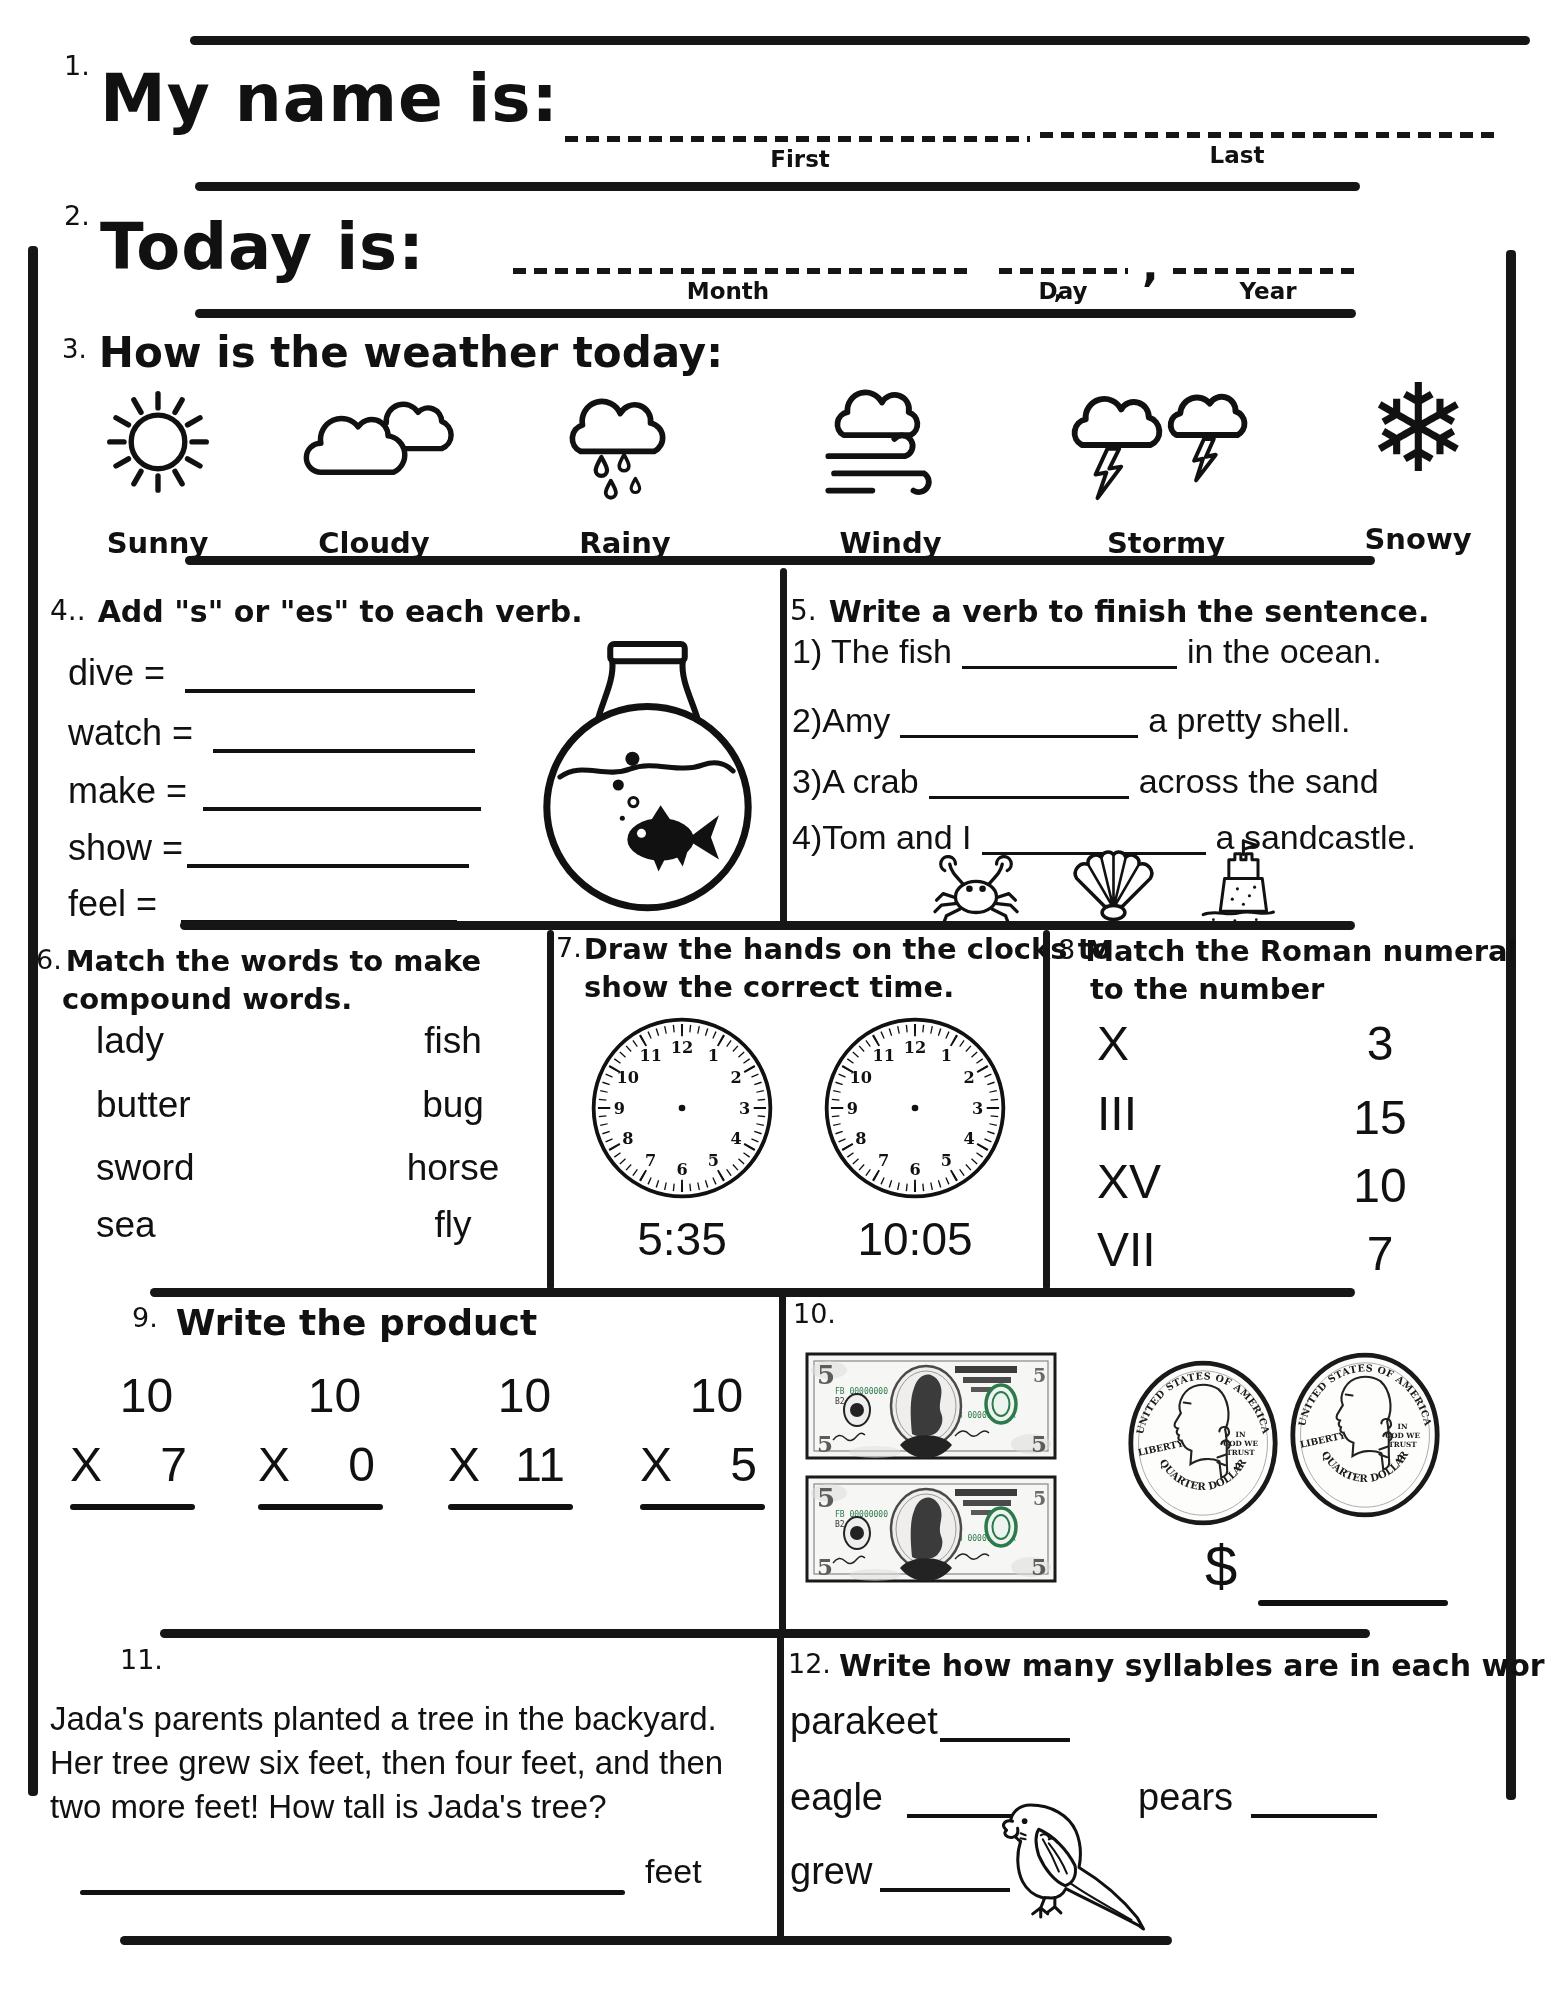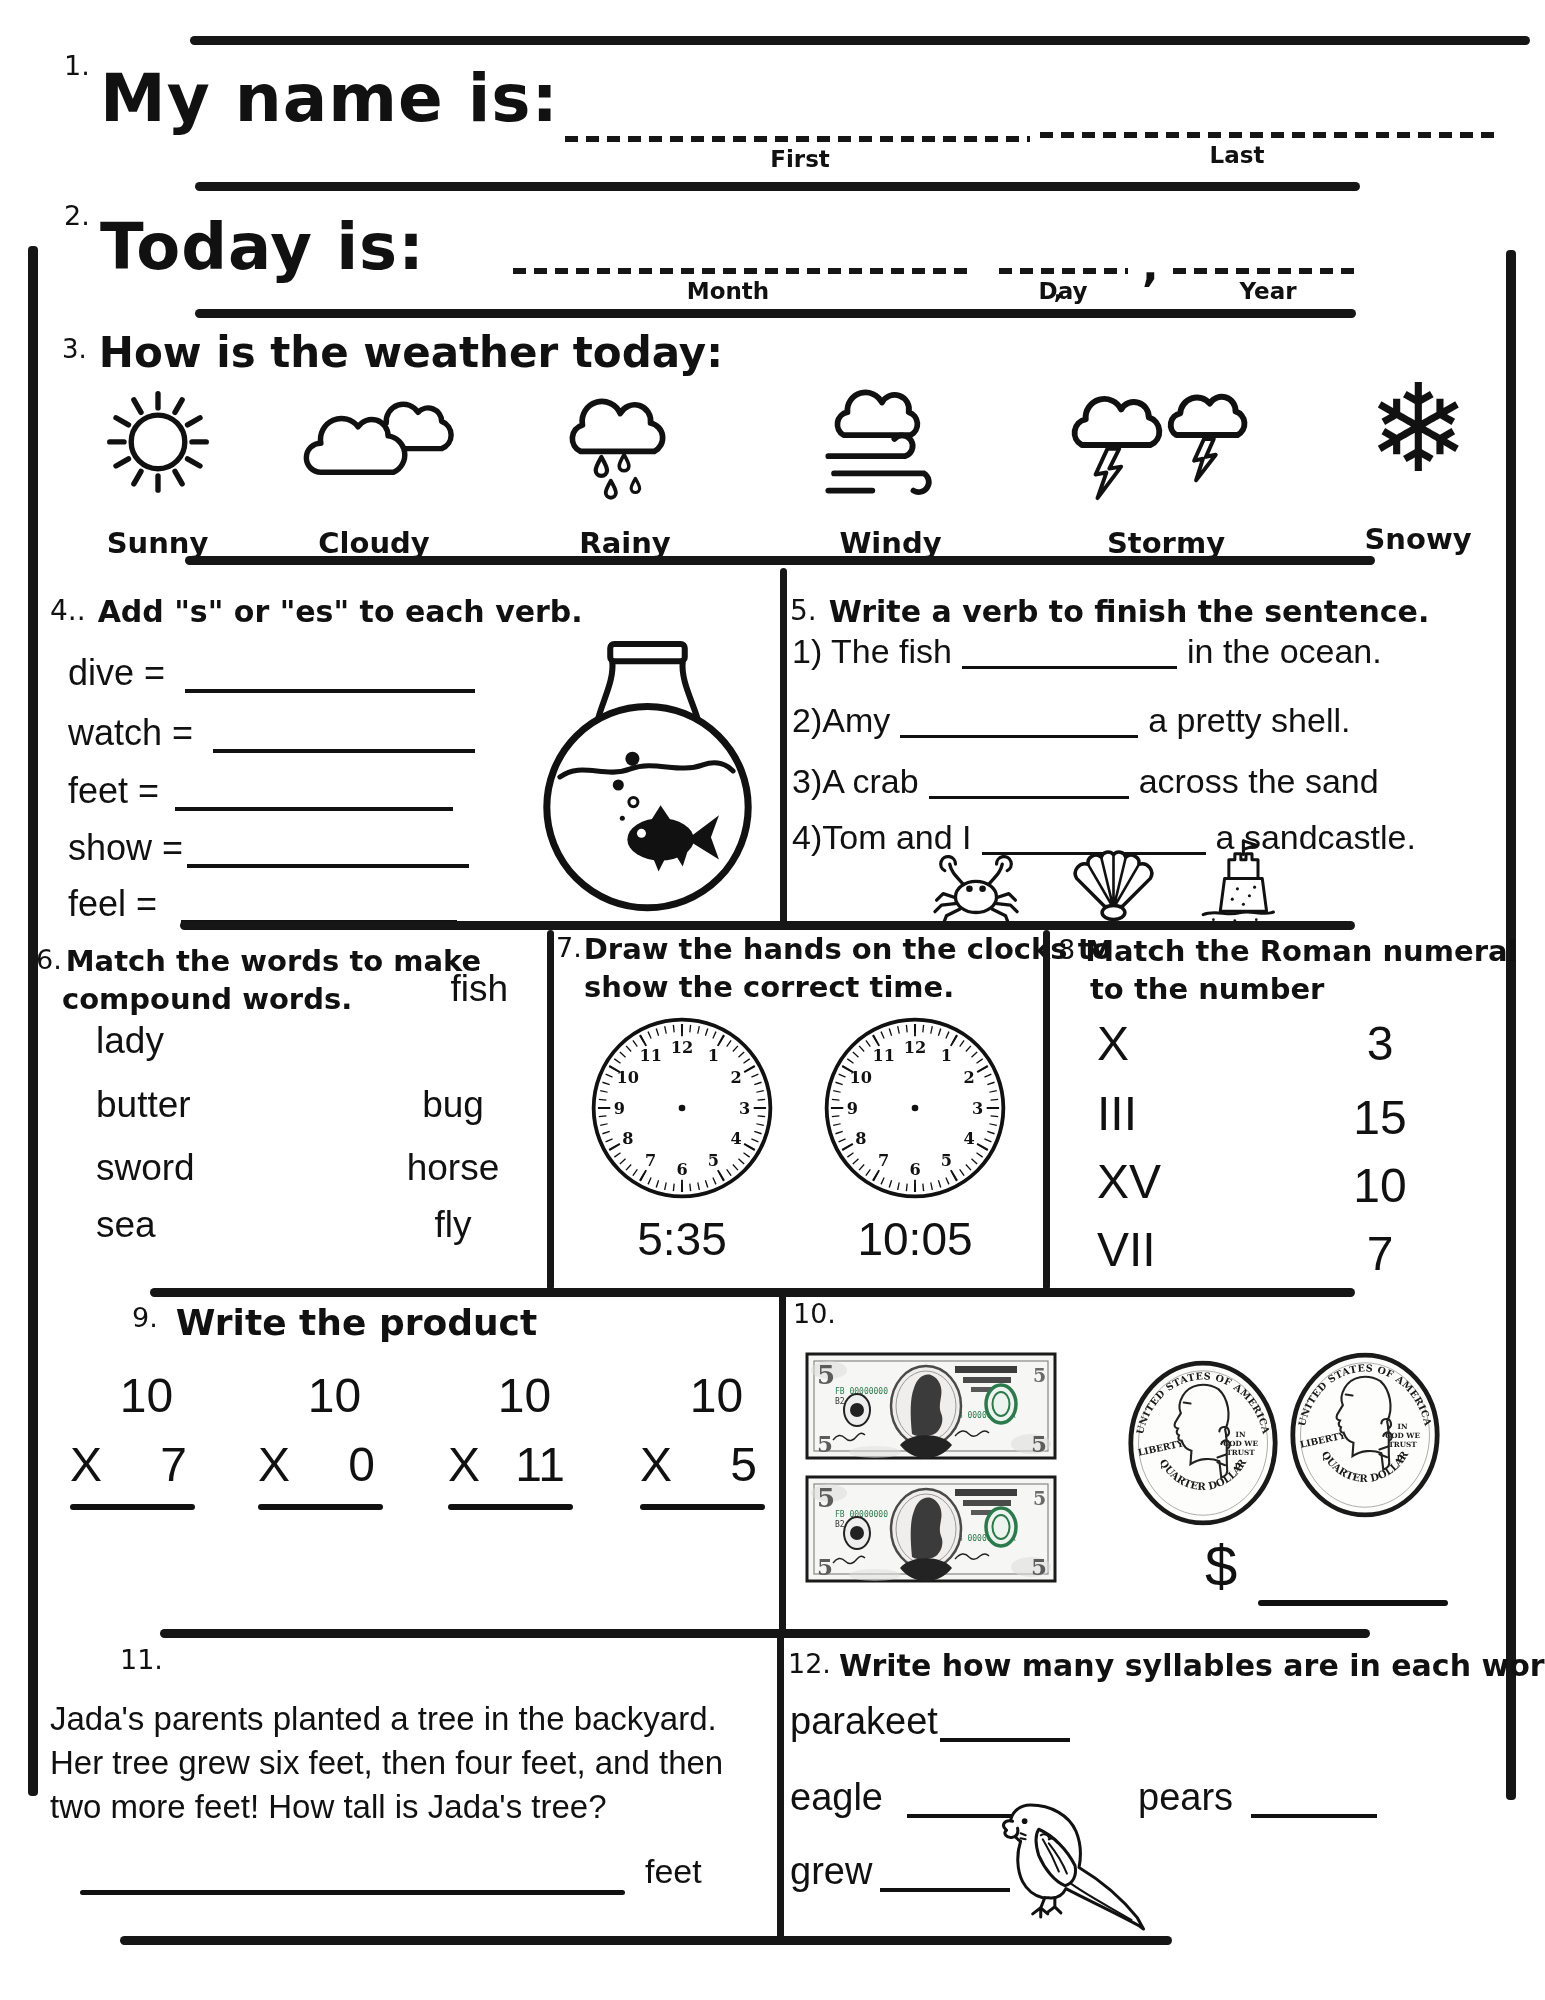--- a/index.html
+++ b/index.html
@@ -226,21 +226,21 @@
   </div>
 
   <div class="hline" style="left:185px;top:556px;width:1190px;"></div>
 
   <div class="hrow" style="left:50px;top:594px;">
     <span class="secnum" style="font-size:28px;">4..</span>
     <span class="sechead" style="font-size:30px;">Add "s" or "es" to each verb.</span>
   </div>
   <div class="vrow" style="left:68px;top:652px;"><span>dive =</span><span class="uline" style="width:290px;margin-left:20px;"></span></div>
   <div class="vrow" style="left:68px;top:712px;"><span>watch =</span><span class="uline" style="width:262px;margin-left:20px;"></span></div>
-  <div class="vrow" style="left:68px;top:770px;"><span>feet =</span><span class="uline" style="width:278px;margin-left:16px;"></span></div>
+  <div class="vrow" style="left:68px;top:770px;"><span>make =</span><span class="uline" style="width:278px;margin-left:16px;"></span></div>
   <div class="vrow" style="left:68px;top:827px;"><span>show =</span><span class="uline" style="width:282px;margin-left:4px;"></span></div>
   <div class="vrow" style="left:68px;top:883px;"><span>feel =</span><span class="uline" style="width:276px;margin-left:24px;"></span></div>
 
   <svg class="abs" style="left:530px;top:638px;" width="235" height="292" viewBox="0 0 230 290">
     <circle cx="115" cy="168" r="100" fill="#fff" stroke="#111" stroke-width="7"></circle>
     <rect x="78" y="6" width="74" height="17" rx="4" fill="#fff" stroke="#111" stroke-width="6"></rect>
     <path d="M80 23 C82 42 71 61 66 80 M150 23 C148 42 159 61 165 81" fill="none" stroke="#111" stroke-width="6" stroke-linecap="round"></path>
     <path d="M28 138 C50 122 72 140 98 130 C122 121 146 135 170 126 C184 121 194 126 200 132" fill="none" stroke="#111" stroke-width="5" stroke-linecap="round"></path>
     <g transform="translate(128,200)">
       <path d="M26 0 L58 -24 L50 -2 L58 20 Z" fill="#111"></path>
@@ -315,21 +315,21 @@
 
   <div class="hrow" style="left:36px;top:944px;gap:4px;">
     <span class="secnum" style="font-size:27px;">6.</span>
     <span class="sechead" style="font-size:29px;">Match the words to make</span>
   </div>
   <span class="abs sechead" style="left:62px;top:982px;font-size:29px;">compound words.</span>
   <span class="abs wword" style="left:96px;top:1020px;">lady</span>
   <span class="abs wword" style="left:96px;top:1084px;">butter</span>
   <span class="abs wword" style="left:96px;top:1147px;">sword</span>
   <span class="abs wword" style="left:96px;top:1204px;">sea</span>
-  <span class="abs wword" style="left:398px;top:968px;width:110px;text-align:right;">fish</span>
+  <span class="abs wword" style="left:398px;top:1020px;width:110px;text-align:center;">fish</span>
   <span class="abs wword" style="left:398px;top:1084px;width:110px;text-align:center;">bug</span>
   <span class="abs wword" style="left:398px;top:1147px;width:110px;text-align:center;">horse</span>
   <span class="abs wword" style="left:398px;top:1204px;width:110px;text-align:center;">fly</span>
 
   <div class="vline" style="left:547px;top:930px;height:360px;"></div>
 
   <div class="hrow" style="left:556px;top:932px;gap:2px;">
     <span class="secnum" style="font-size:27px;">7.</span>
     <span class="sechead" style="font-size:29px;">Draw the hands on the clocks to</span>
   </div>

